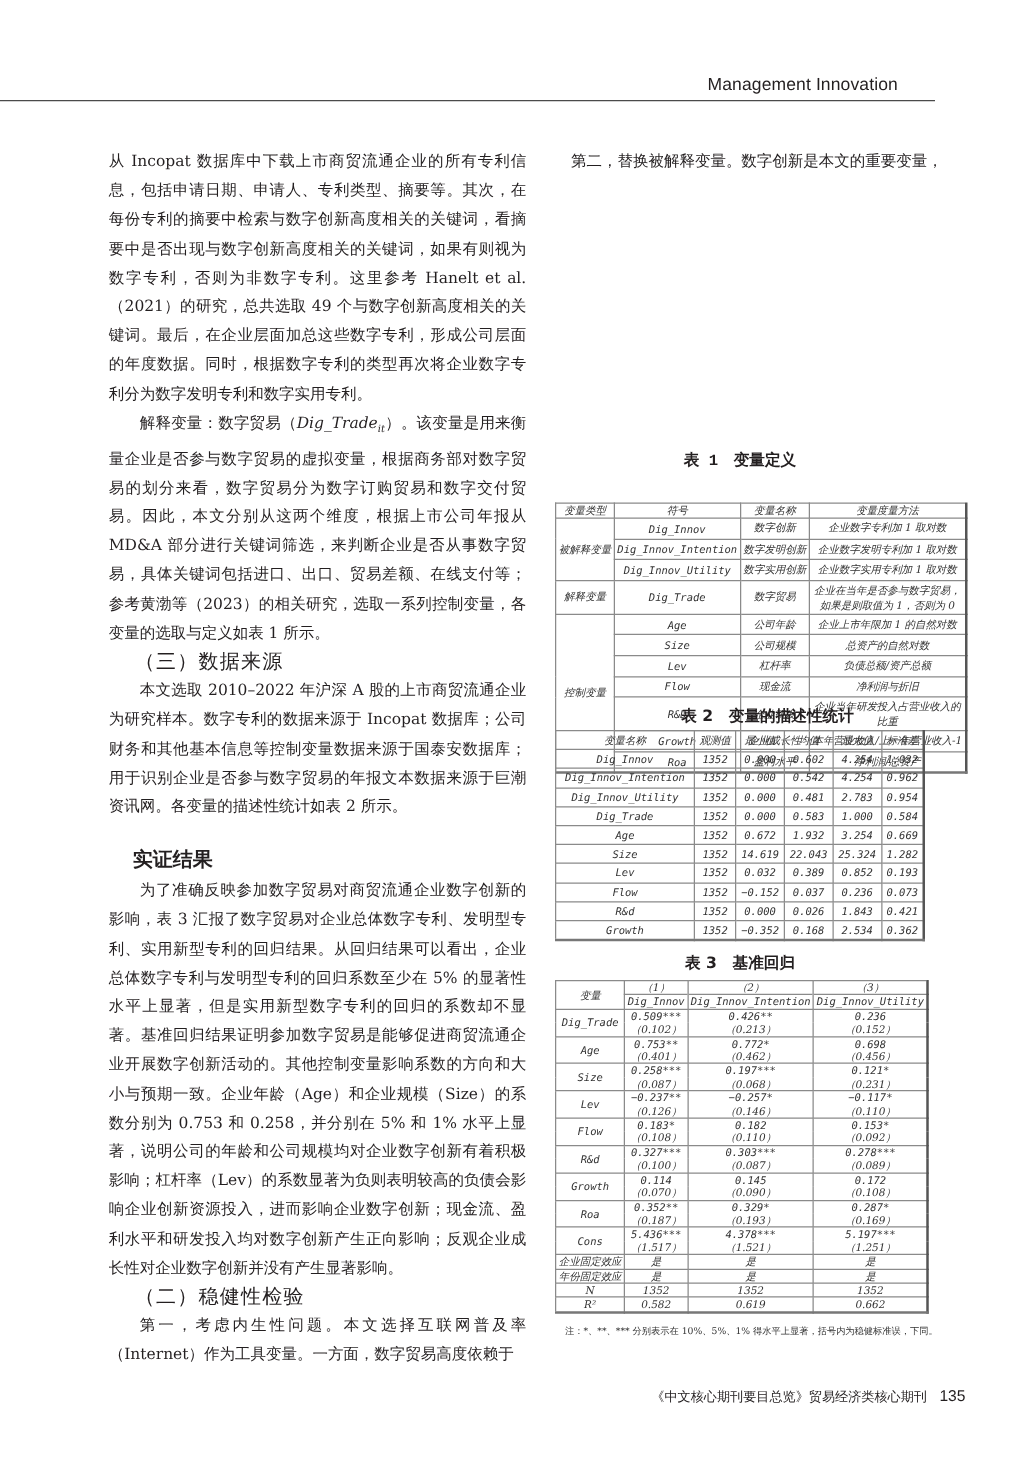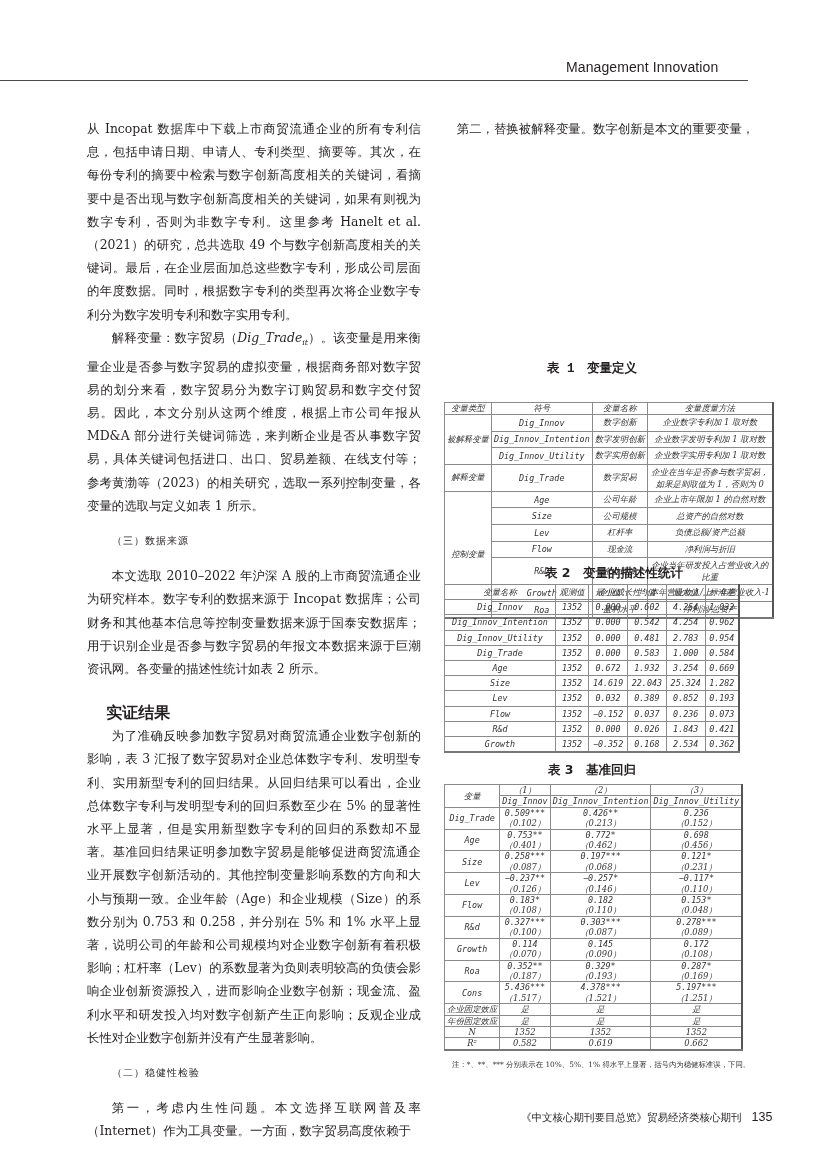--- a/index.html
+++ b/index.html
@@ -7,21 +7,21 @@
          font-family: "DejaVu Serif", "Liberation Serif", serif; color: #231f20; }
   .header-title { position: absolute; left: 566px; top: 59px; font-family: "Liberation Sans", "DejaVu Sans", sans-serif;
                   font-size: 14px; color: #231f20; letter-spacing: 0.1px; }
   .header-rule { position: absolute; left: 0; top: 80px; width: 748px; height: 1px; background: #4a4a4a; }
 
   .col { position: absolute; top: 117px; width: 334px; font-size: 12.4px; line-height: 23.2px; text-align: justify; }
   .col-left { left: 87px; }
   .col-right { left: 432px; }
   .para { margin: 0; }
   .indent { text-indent: 2em; }
-  .sub-head { margin: 12px; padding-left: 1.3em; font-family: "DejaVu Sans", sans-serif; font-size: 10px; letter-spacing: 1px; }
+  .sub-head { margin: 0; padding-left: 1.3em; font-family: "DejaVu Sans", sans-serif; font-size: 16px; letter-spacing: 1px; }
   .sec-head { margin: 22px 0 0 0; padding-left: 1.2em; font-family: Liberation Serif, serif; font-weight: bold; font-size: 16px; line-height: 22px; }
   .italic { font-style: italic; }
   sub { font-size: 8px; }
 
   .table-title { position: absolute; font-family: "DejaVu Sans", sans-serif; font-weight: bold; font-size: 12.5px; text-align: center; width: 300px; }
   table.t { position: absolute; border-collapse: collapse; font-size: 8.4px; color: #333; font-family: "DejaVu Sans Mono", "Liberation Mono", monospace; font-style: italic; }
   table.t td, table.t th { border: 1px solid #8a8a8a; text-align: center; padding: 0 2px; font-weight: normal; white-space: nowrap; }
   table.t .zh { font-family: "DejaVu Serif", serif; }
   table.t { border-right: 2px solid #555; border-bottom: 2px solid #777; }
 
@@ -293,21 +293,21 @@
       </tr>
       <tr>
         <td rowspan="2">Flow</td>
         <td class="b-none-bot">0.183*</td>
         <td class="b-none-bot">0.182</td>
         <td class="b-none-bot">0.153*</td>
       </tr>
       <tr>
         <td class="zh b-none-top">（0.108）</td>
         <td class="zh b-none-top">（0.110）</td>
-        <td class="zh b-none-top">（0.048）</td>
+        <td class="zh b-none-top">（0.092）</td>
       </tr>
       <tr>
         <td rowspan="2">R&amp;d</td>
         <td class="b-none-bot">0.327***</td>
         <td class="b-none-bot">0.303***</td>
         <td class="b-none-bot">0.278***</td>
       </tr>
       <tr>
         <td class="zh b-none-top">（0.100）</td>
         <td class="zh b-none-top">（0.087）</td>

